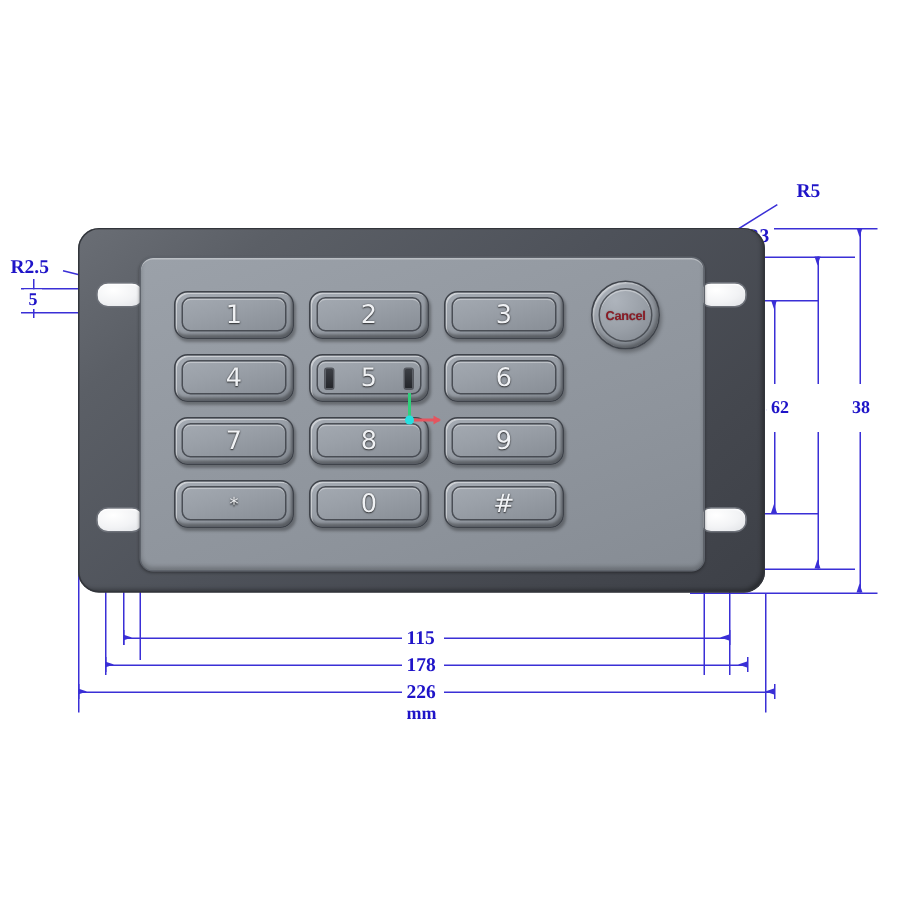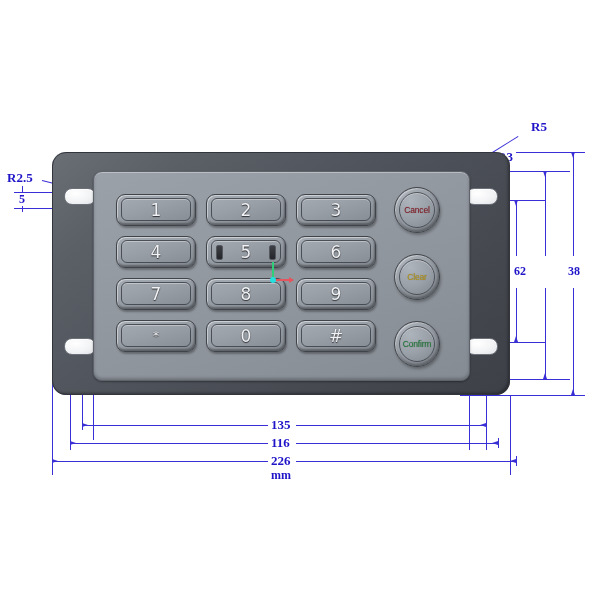--- a/index.html
+++ b/index.html
@@ -92,21 +92,21 @@
       1px 2px 3px rgba(0,0,0,.30);
     display:flex;align-items:center;justify-content:center;
   }
   .fkey .ring{
     position:absolute;left:4px;top:4px;right:4px;bottom:4px;border-radius:50%;
     border:1px solid rgba(60,64,70,.8);
     box-shadow:inset 0 1px 0 rgba(255,255,255,.35);
     pointer-events:none;
   }
   .fkey .flabel{
-    position:relative;z-index:2;font-size:8.5px;font-weight:normal;letter-spacing:-.2px;
+    position:relative;z-index:2;font-size:8.5px;font-weight:bold;letter-spacing:-.2px;
     text-shadow:0 0 1px rgba(0,0,0,.35);
     font-family:"Liberation Sans",sans-serif;
   }
 
   
   .origin{position:absolute;left:0;top:0;width:1px;height:1px;}
   .origin .ax-y{position:absolute;left:0;top:-18px;width:2px;height:18px;background:#2fcf7a;}
   .origin .ax-x{position:absolute;left:2px;top:-1px;width:19px;height:2px;background:#e4555f;}
   .origin .dot{position:absolute;left:-2px;top:-3px;width:6px;height:6px;border-radius:50%;background:#26e0e0;}
   .origin .ax-x::after{content:"";position:absolute;right:-1px;top:-2px;
@@ -147,29 +147,29 @@
     <div class="dimline v" style="left:510px;top:396px;height:79px;"></div>
     <div class="dimline v" style="left:469px;top:345px;height:105px;"></div>
     <div class="dimline v" style="left:486px;top:200px;height:250px;"></div>
 
     <div class="dimline h" style="left:82px;top:425px;width:186px;"></div>
     <div class="dimline h" style="left:296px;top:425px;width:190px;"></div>
     <div class="arrow r" style="left:82px;top:422.5px;"></div>
     <div class="arrow l" style="left:480px;top:422.5px;"></div>
     <div class="tick" style="left:82px;top:420px;width:1px;height:10px;"></div>
     <div class="tick" style="left:486px;top:420px;width:1px;height:10px;"></div>
-    <div class="dimtext" style="left:268px;top:418px;">135</div>
+    <div class="dimtext" style="left:268px;top:418px;">115</div>
 
     <div class="dimline h" style="left:70px;top:443px;width:198px;"></div>
     <div class="dimline h" style="left:296px;top:443px;width:202px;"></div>
     <div class="arrow r" style="left:70px;top:440.5px;"></div>
     <div class="arrow l" style="left:492px;top:440.5px;"></div>
     <div class="tick" style="left:70px;top:438px;width:1px;height:10px;"></div>
     <div class="tick" style="left:498px;top:438px;width:1px;height:10px;"></div>
-    <div class="dimtext" style="left:268px;top:436px;">116</div>
+    <div class="dimtext" style="left:268px;top:436px;">178</div>
 
     <div class="dimline h" style="left:52px;top:461px;width:216px;"></div>
     <div class="dimline h" style="left:296px;top:461px;width:220px;"></div>
     <div class="arrow r" style="left:52px;top:458.5px;"></div>
     <div class="arrow l" style="left:510px;top:458.5px;"></div>
     <div class="tick" style="left:52px;top:456px;width:1px;height:10px;"></div>
     <div class="tick" style="left:516px;top:456px;width:1px;height:10px;"></div>
     <div class="dimtext" style="left:268px;top:454px;">226</div>
     <div class="dimtext unit" style="left:268px;top:469px;">mm</div>
 
@@ -281,28 +281,20 @@
         </div>
         <div class="key" style="left:202px;top:148px;">
           <span class="cap"></span>
           <span class="glyph">#</span>
         </div>
 
         <div class="fkey" style="left:300px;top:15px;">
           <span class="ring"></span>
           <span class="flabel" style="color:#8b1a24;">Cancel</span>
         </div>
-        <div class="fkey" style="left:300px;top:82px;">
-          <span class="ring"></span>
-          <span class="flabel" style="color:#b8960e;">Clear</span>
-        </div>
-        <div class="fkey" style="left:300px;top:149px;">
-          <span class="ring"></span>
-          <span class="flabel" style="color:#1d7a35;">Confirm</span>
-        </div>
 
         <div class="origin" style="left:178px;top:108px;">
           <span class="ax-y"></span>
           <span class="ax-x"></span>
           <span class="dot"></span>
         </div>
 
       </div>
     </div>
   </div>

